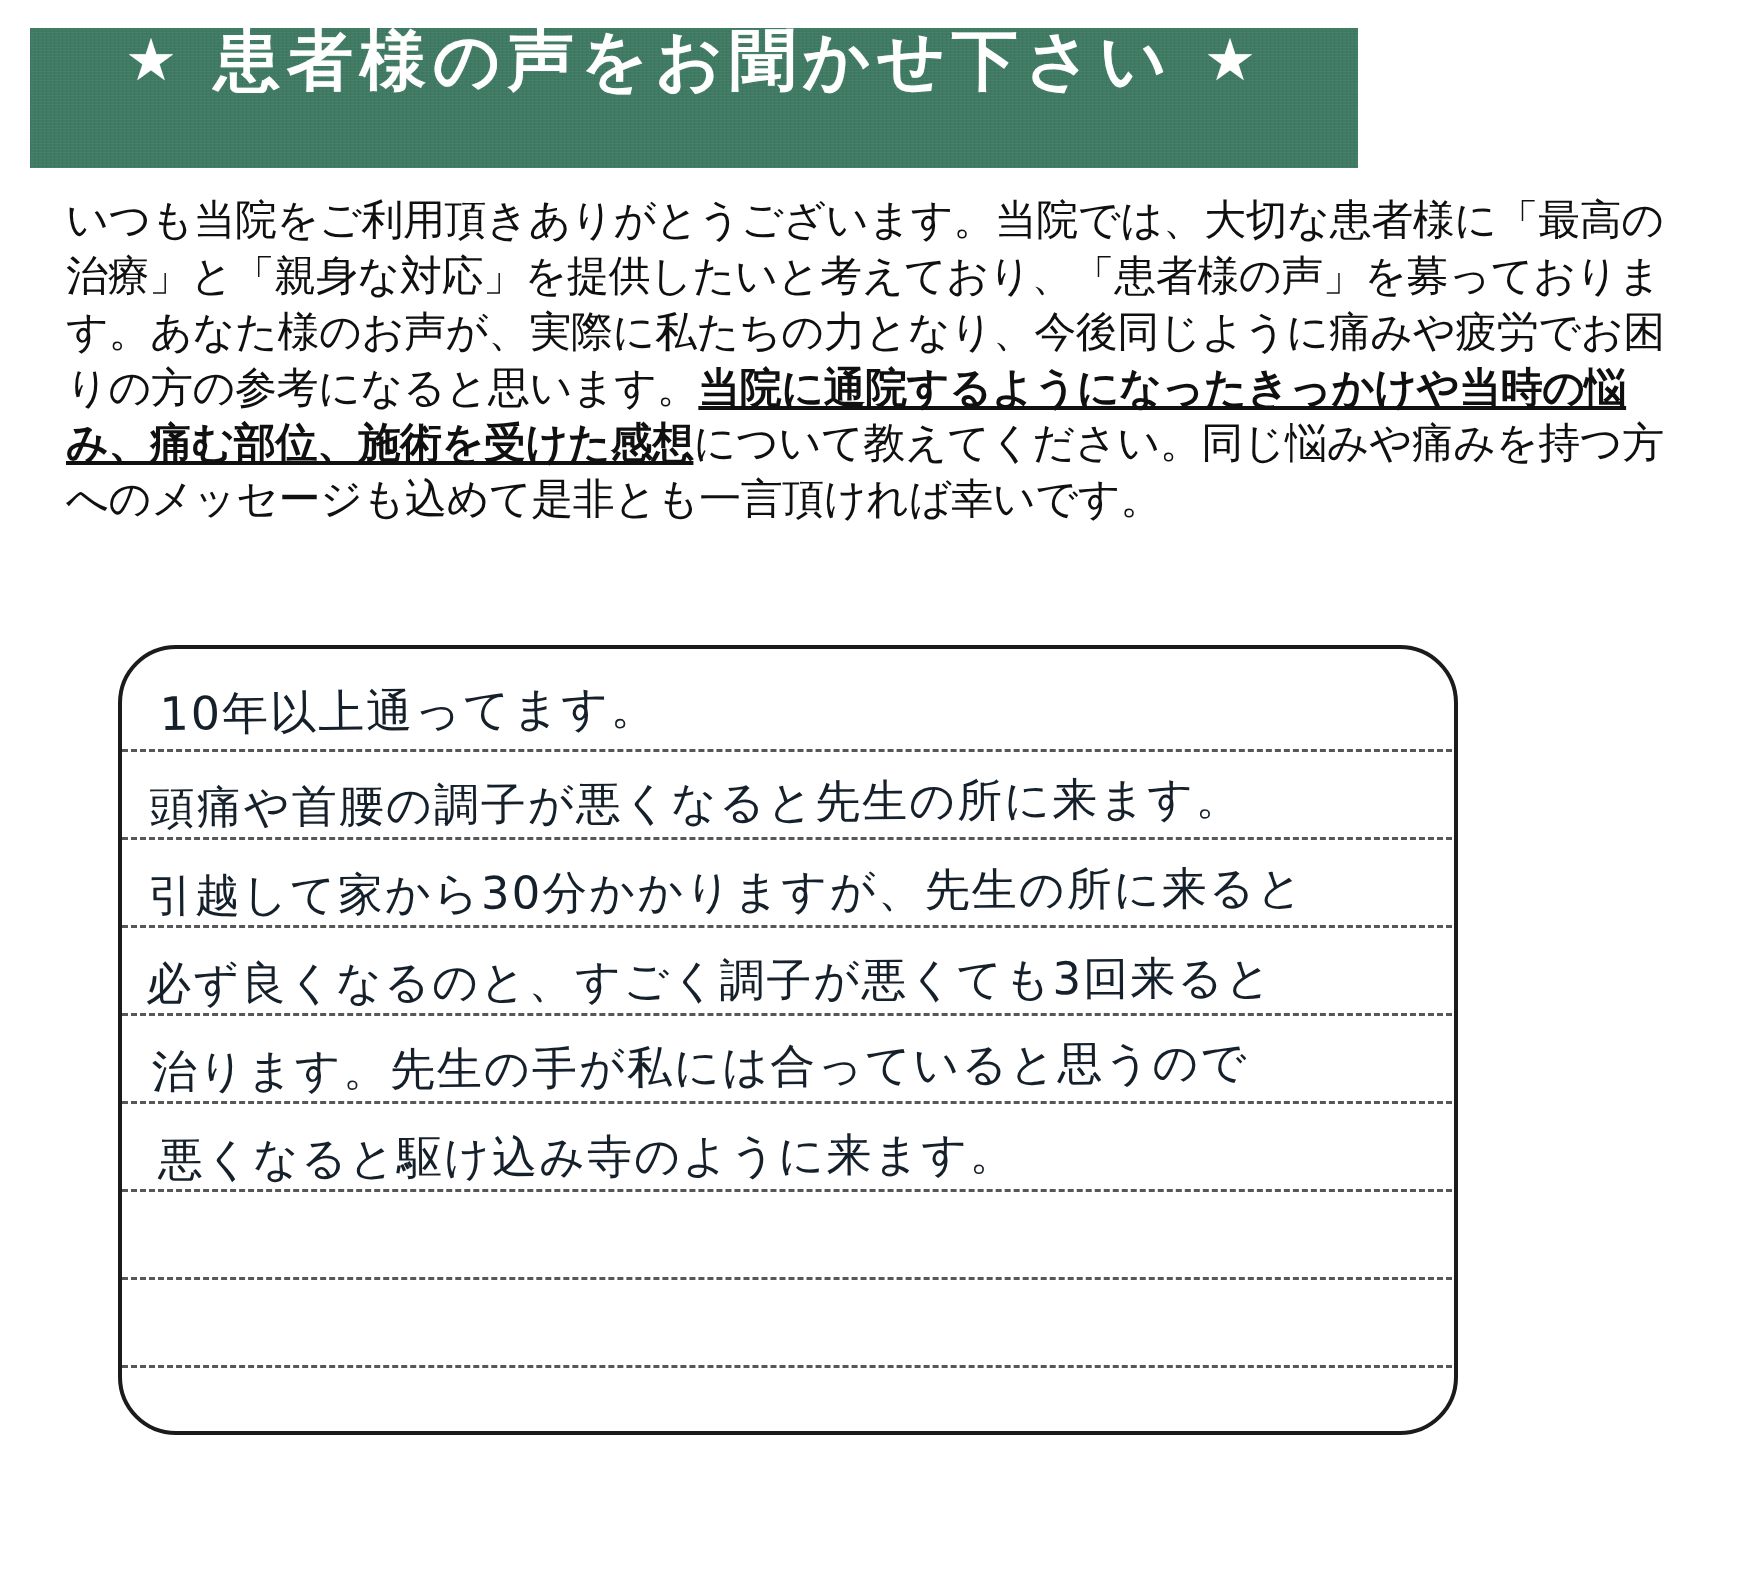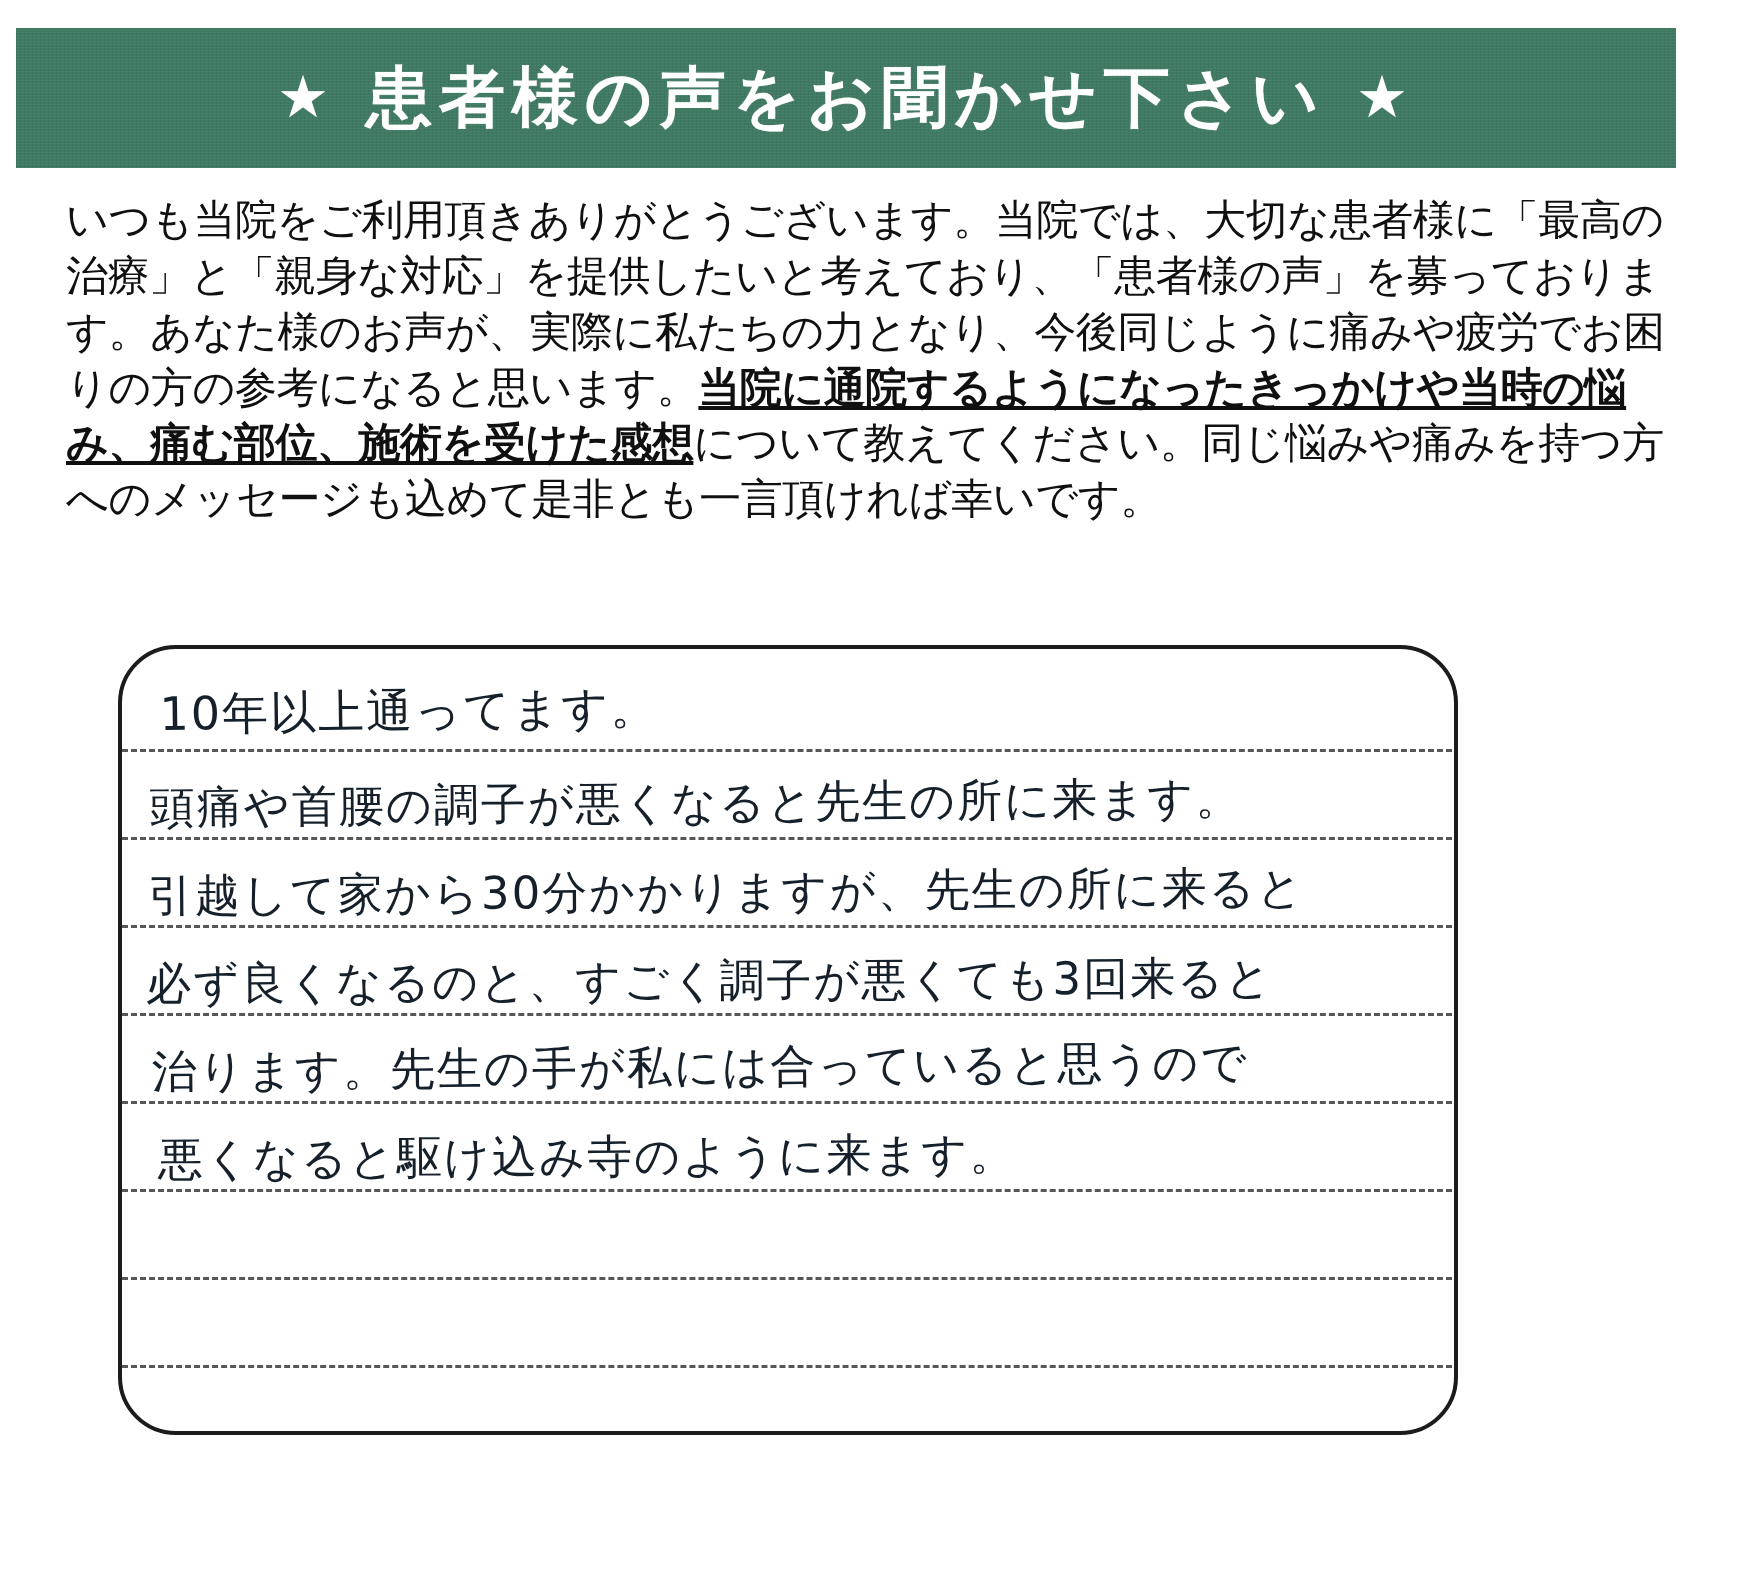--- a/index.html
+++ b/index.html
@@ -11,30 +11,29 @@
     width: 1747px;
     height: 1571px;
     position: relative;
     font-family: "DejaVu Sans", "Liberation Sans", sans-serif;
     overflow: hidden;
   }
 
   
   .banner {
     position: absolute;
-    left: 16px;
+    left: 30px;
     top: 28px;
-    width: 1660px;
+    width: 1328px;
     height: 140px;
     background: #3f7a63;
     background-image:
        repeating-linear-gradient(0deg, rgba(255,255,255,0.045) 0px, rgba(255,255,255,0.045) 1px, rgba(0,0,0,0.0) 1px, rgba(0,0,0,0.0) 3px),
        repeating-linear-gradient(90deg, rgba(0,0,0,0.05) 0px, rgba(0,0,0,0.05) 1px, rgba(255,255,255,0.0) 1px, rgba(255,255,255,0.0) 4px);
     display: flex;
-    align-items: center;
     justify-content: center;
     box-sizing: border-box;
   }
   .banner-text {
     color: #ffffff;
     font-size: 66px;
     font-weight: bold;
     letter-spacing: 7px;
     line-height: 1;
     white-space: nowrap;

